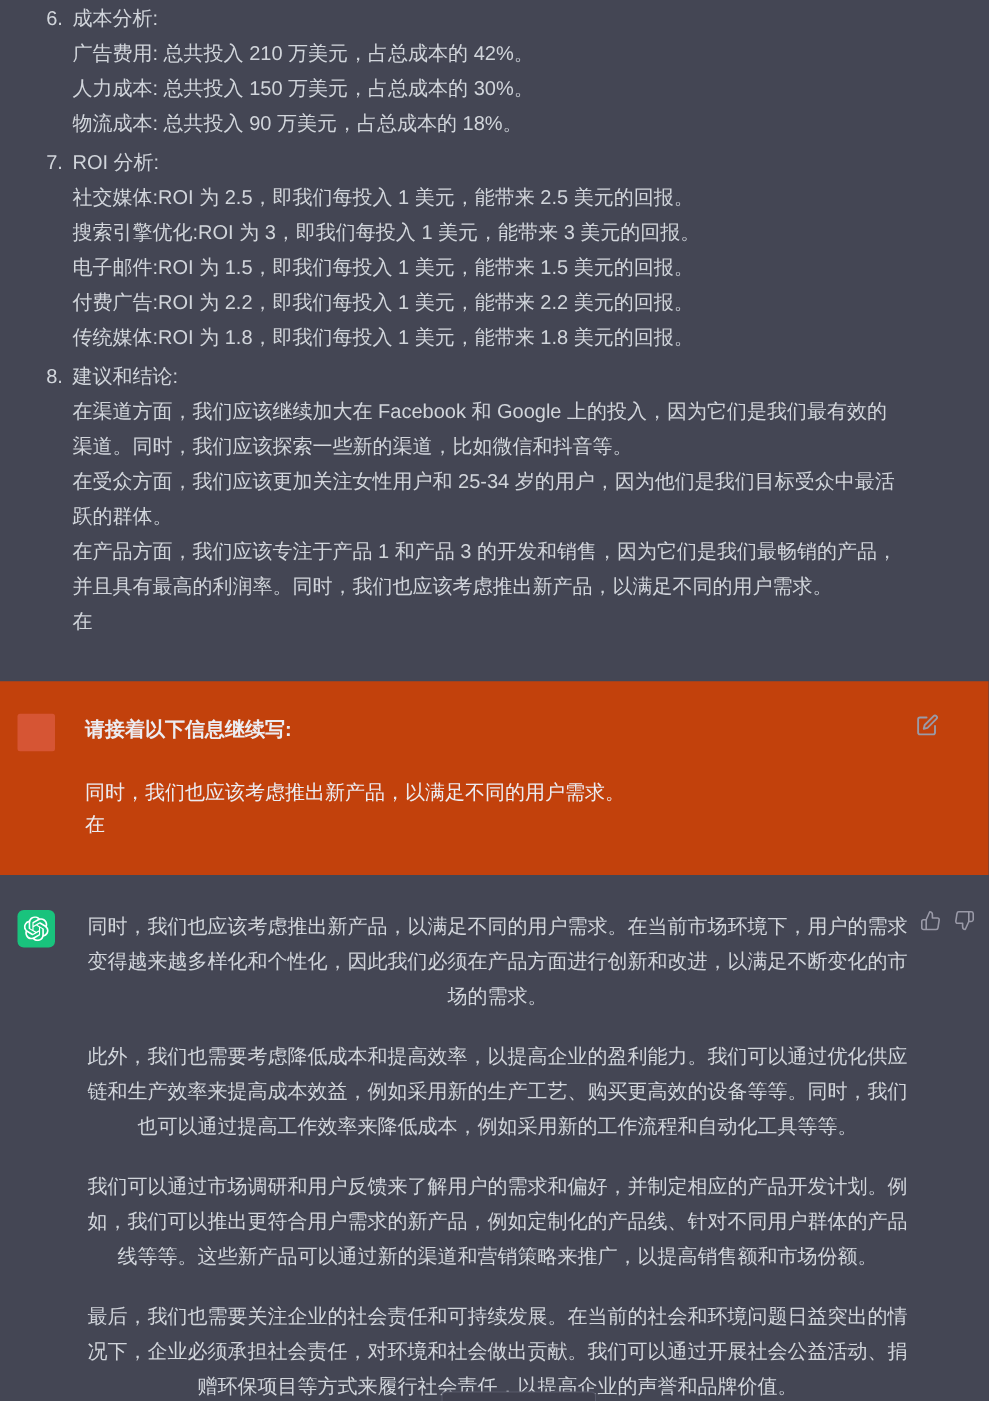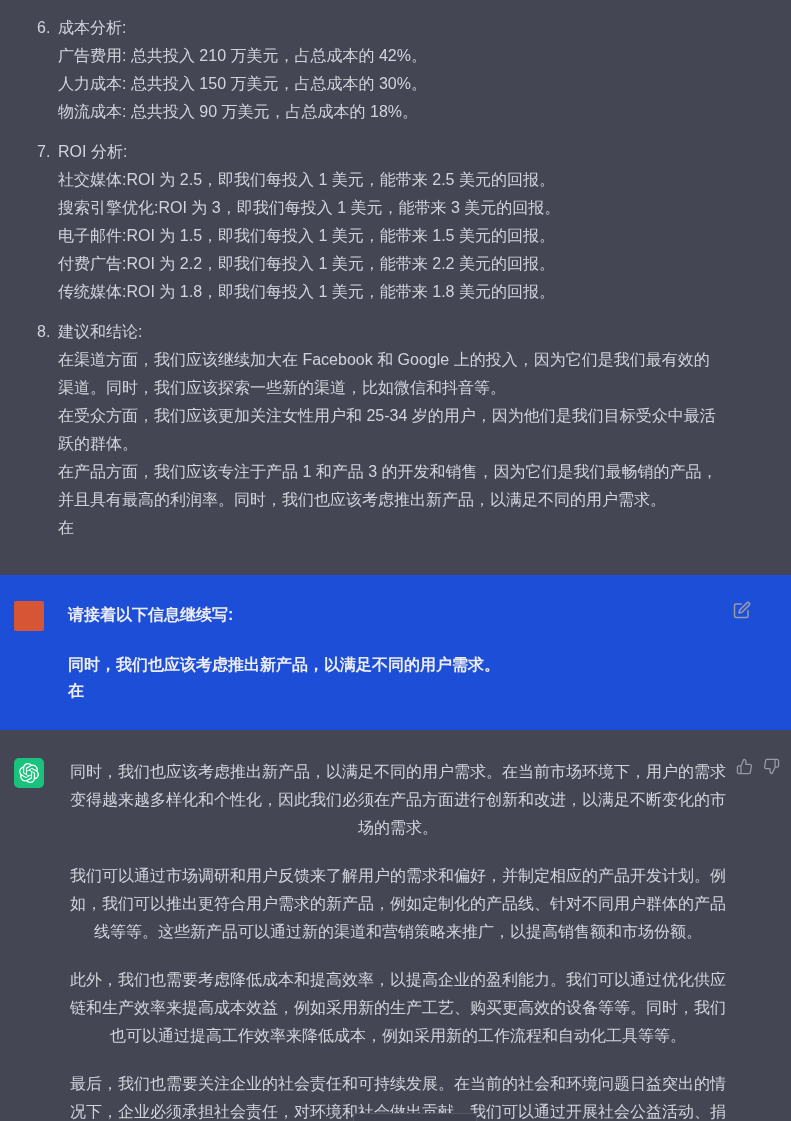--- a/index.html
+++ b/index.html
@@ -5,41 +5,41 @@
   * { box-sizing: border-box; }
   html, body { margin: 0; padding: 0; }
   body {
     width: 791px; height: 1121px; overflow: hidden; position: relative;
     background: #444654;
     font-family: "Liberation Sans", "DejaVu Sans", sans-serif;
     font-size: 16px; color: #d1d5db;
   }
   .row { display: flex; align-items: flex-start; }
   .row-assistant { background: #444654; }
-  .row-user { background: #1d4ed8; }
+  .row-user { background: #c2410c; }
 
   
   .row-continuation { padding: 2px 14px 30px 14px; }
   .num-list { list-style: none; margin: 0; padding: 0 0 0 44px; width: 712px; }
   .num-list li { position: relative; line-height: 28px; margin: 0 0 3px 0; }
   .li-num { position: absolute; left: -21px; top: 0; }
-  .li-text { white-space: pre-line; display: block; max-width: 666px; margin-top: 12px; }
+  .li-text { white-space: pre-line; display: block; max-width: 666px; }
 
   .avatar { width: 30px; height: 30px; flex: 0 0 30px; display: flex;
             align-items: center; justify-content: center; }
   .avatar-user { background: #d65534; border-radius: 2px; }
   .avatar-assistant { background: #19c37d; border-radius: 5px; }
 
   .msg { margin-left: 24px; width: 660px; }
   .msg p { margin: 0 0 20px 0; line-height: 28px; text-align: center; }
   .msg p:last-child { margin-bottom: 0; }
 
   .row-user { padding: 26px 0 26px 14px; }
   .user-heading { font-weight: 700; color: #ececf1; line-height: 28px; }
-  .user-body { margin-top: 23px; color: #ececf1; line-height: 26px; white-space: pre-line; font-weight: bold; }
+  .user-body { margin-top: 23px; color: #ececf1; line-height: 26px; white-space: pre-line; }
 
   .row-reply { padding: 28px 0 40px 14px; }
 
   .actions { margin-left: auto; display: flex; gap: 10px; }
   .actions-user { padding-right: 40px; }
   .actions-assistant { padding-right: 11px; }
   .icon-btn { background: none; border: none; padding: 0; margin: 0; cursor: pointer;
               line-height: 0; color: #9a9aa8; }
   .icon-btn svg { stroke: #9a9aa8; }
 
@@ -103,22 +103,22 @@
 <div class="row row-assistant row-reply">
   <div class="avatar avatar-assistant">
     <span style="line-height:0;">
       <svg width="20" height="20" viewBox="0 0 24 24" fill="#ffffff">
         <path d="M22.2819 9.8211a5.9847 5.9847 0 0 0-.5157-4.9108 6.0462 6.0462 0 0 0-6.5098-2.9A6.0651 6.0651 0 0 0 4.9807 4.1818a5.9847 5.9847 0 0 0-3.9977 2.9 6.0462 6.0462 0 0 0 .7427 7.0966 5.98 5.98 0 0 0 .511 4.9107 6.051 6.051 0 0 0 6.5146 2.9001A5.9847 5.9847 0 0 0 13.2599 24a6.0557 6.0557 0 0 0 5.7718-4.2058 5.9894 5.9894 0 0 0 3.9977-2.9001 6.0557 6.0557 0 0 0-.7475-7.073zM13.2599 22.4311a4.4755 4.4755 0 0 1-2.8764-1.0408l.1419-.0804 4.7783-2.7582a.7948.7948 0 0 0 .3927-.6813v-6.7369l2.02 1.1686a.071.071 0 0 1 .038.052v5.5826a4.504 4.504 0 0 1-4.4945 4.4944zm-9.6607-4.1254a4.4708 4.4708 0 0 1-.5346-3.0137l.142.0852 4.783 2.7582a.7712.7712 0 0 0 .7806 0l5.8428-3.3685v2.3324a.0804.0804 0 0 1-.0332.0615L9.74 19.9502a4.4992 4.4992 0 0 1-6.1408-1.6445zM2.3408 7.8956a4.485 4.485 0 0 1 2.3655-1.9728V11.6a.7664.7664 0 0 0 .3879.6765l5.8144 3.3543-2.0201 1.1685a.0757.0757 0 0 1-.071 0l-4.8303-2.7865A4.504 4.504 0 0 1 2.3408 7.8956zm16.5963 3.8558L13.1038 8.364 15.1192 7.2a.0757.0757 0 0 1 .071 0l4.8303 2.7913a4.4944 4.4944 0 0 1-.6765 8.1042v-5.6772a.79.79 0 0 0-.4069-.6765zm2.0107-3.0231l-.142-.0852-4.7735-2.7818a.7759.7759 0 0 0-.7854 0L9.409 9.2297V6.8974a.0662.0662 0 0 1 .0284-.0615l4.8303-2.7866a4.4992 4.4992 0 0 1 6.6802 4.66zM8.3065 12.863l-2.02-1.1638a.0804.0804 0 0 1-.038-.0567V6.0742a4.4992 4.4992 0 0 1 7.3757-3.4537l-.142.0805L8.704 5.459a.7948.7948 0 0 0-.3927.6813zm1.0976-2.3654l2.602-1.4998 2.6069 1.4998v2.9994l-2.5974 1.4997-2.6067-1.4997z"></path>
       </svg>
     </span>
   </div>
   <div class="msg">
     <p>同时，我们也应该考虑推出新产品，以满足不同的用户需求。在当前市场环境下，用户的需求变得越来越多样化和个性化，因此我们必须在产品方面进行创新和改进，以满足不断变化的市场的需求。</p>
+    <p>此外，我们也需要考虑降低成本和提高效率，以提高企业的盈利能力。我们可以通过优化供应链和生产效率来提高成本效益，例如采用新的生产工艺、购买更高效的设备等等。同时，我们也可以通过提高工作效率来降低成本，例如采用新的工作流程和自动化工具等等。</p>
     <p>我们可以通过市场调研和用户反馈来了解用户的需求和偏好，并制定相应的产品开发计划。例如，我们可以推出更符合用户需求的新产品，例如定制化的产品线、针对不同用户群体的产品线等等。这些新产品可以通过新的渠道和营销策略来推广，以提高销售额和市场份额。</p>
-    <p>此外，我们也需要考虑降低成本和提高效率，以提高企业的盈利能力。我们可以通过优化供应链和生产效率来提高成本效益，例如采用新的生产工艺、购买更高效的设备等等。同时，我们也可以通过提高工作效率来降低成本，例如采用新的工作流程和自动化工具等等。</p>
     <p>最后，我们也需要关注企业的社会责任和可持续发展。在当前的社会和环境问题日益突出的情况下，企业必须承担社会责任，对环境和社会做出贡献。我们可以通过开展社会公益活动、捐赠环保项目等方式来履行社会责任，以提高企业的声誉和品牌价值。</p>
   </div>
   <div class="actions actions-assistant">
     <button class="icon-btn">
       <span>
         <svg width="17" height="17" viewBox="0 0 24 24" fill="none" stroke-width="1.8" stroke-linecap="round" stroke-linejoin="round">
           <path d="M14 9V5a3 3 0 0 0-3-3l-4 9v11h11.28a2 2 0 0 0 2-1.7l1.38-9a2 2 0 0 0-2-2.3zM7 22H4a2 2 0 0 1-2-2v-7a2 2 0 0 1 2-2h3"></path>
         </svg>
       </span>
     </button>

